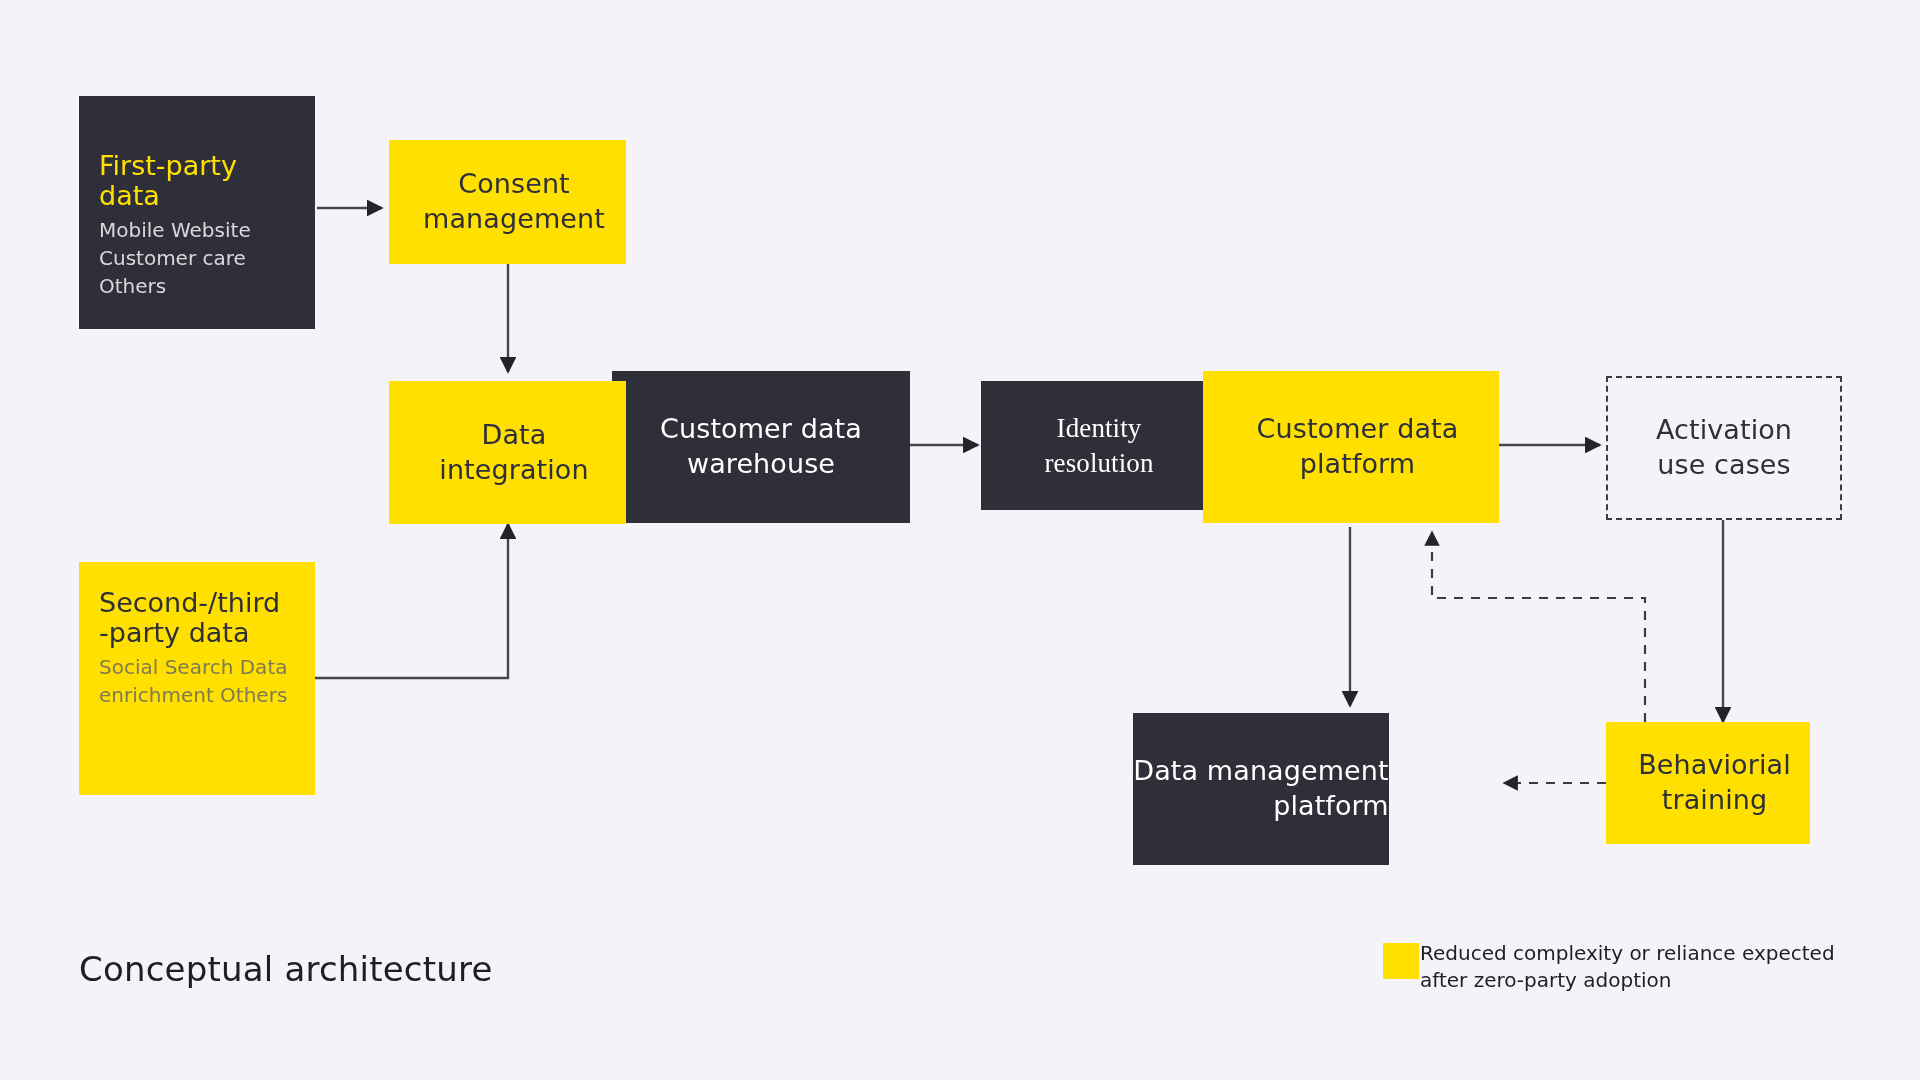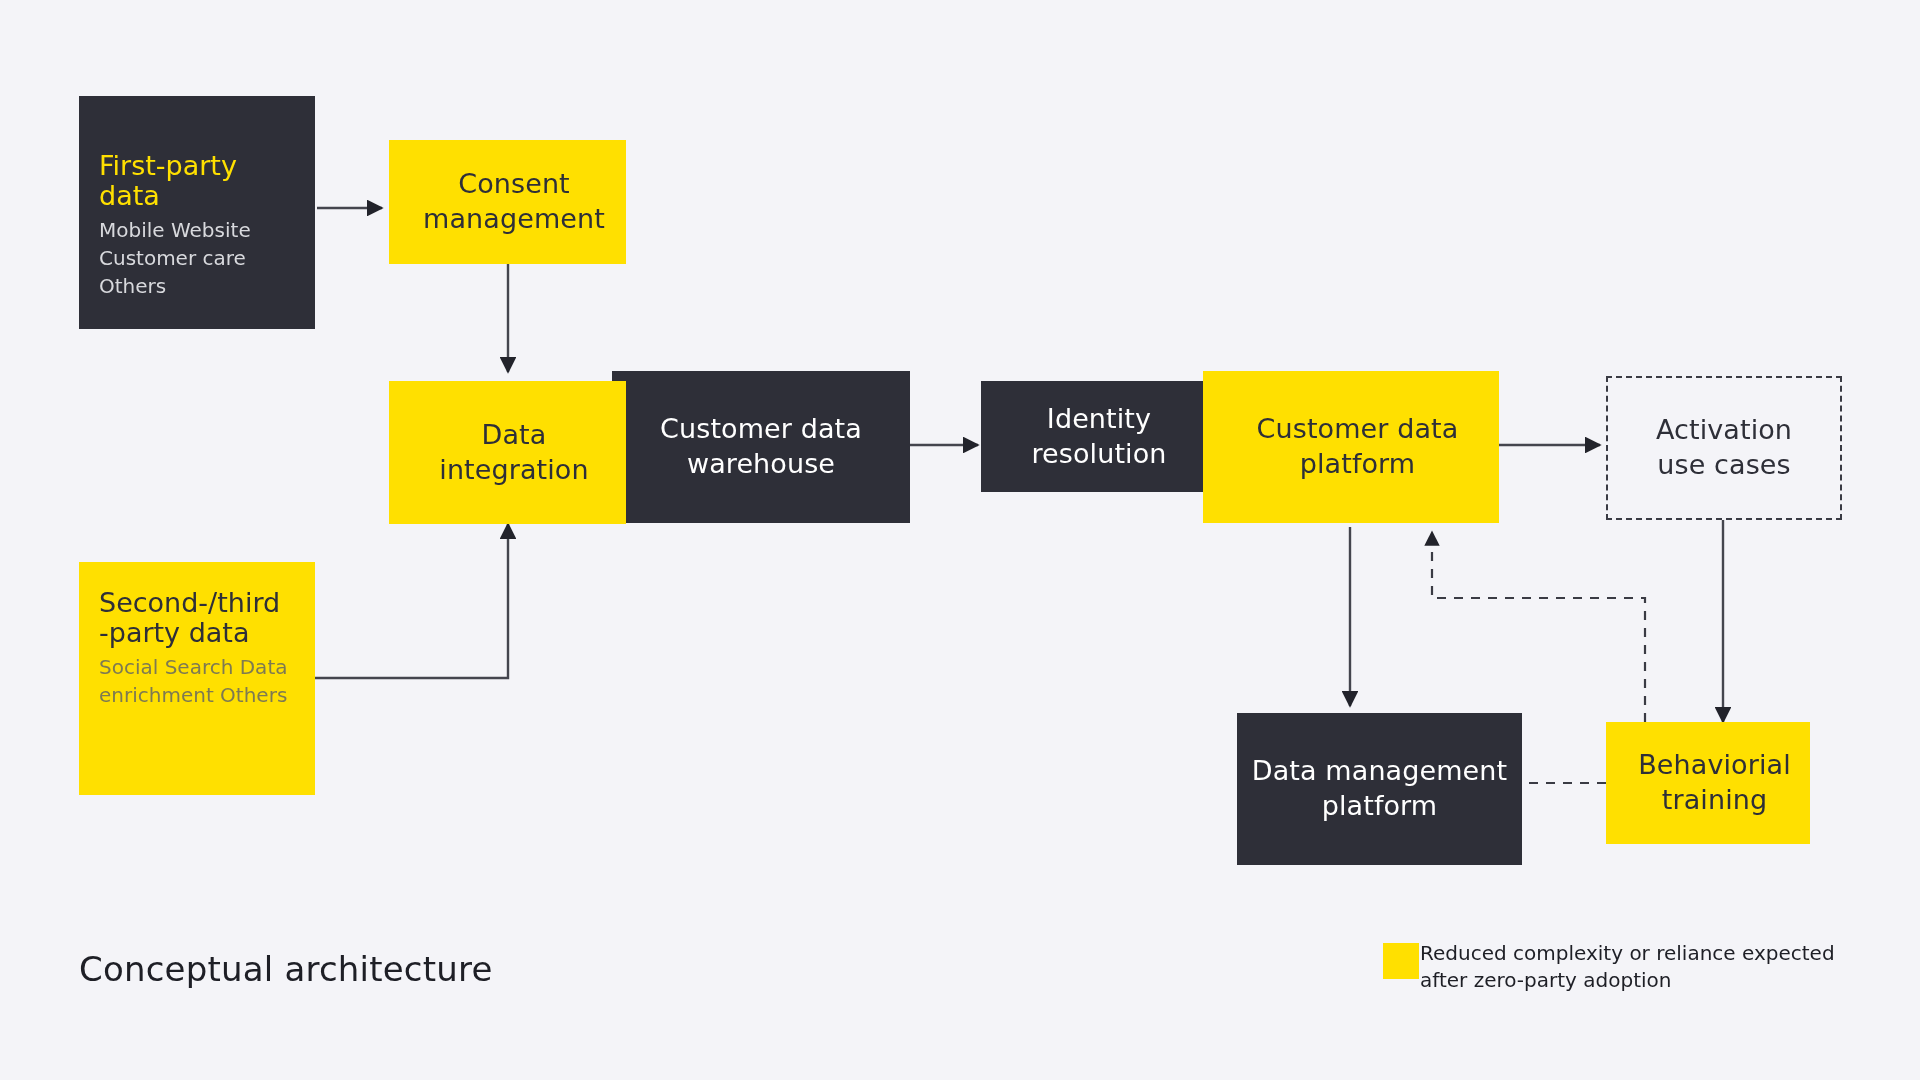--- a/index.html
+++ b/index.html
@@ -155,26 +155,26 @@
     <path d="M 1606 783 L 1504 783" stroke="#3A3B44" stroke-width="2.2" fill="none" stroke-dasharray="9 8" marker-end="url(#arrow-d)"></path>
 
     <path d="M 1645 722 L 1645 598 L 1432 598 L 1432 532" stroke="#3A3B44" stroke-width="2.2" fill="none" stroke-dasharray="9 8" marker-end="url(#arrow-d)"></path>
   </svg>
 
   <div class="node dark" style="left:612px; top:371px; width:298px; height:152px;">
     <div class="title">Customer data
 warehouse</div>
   </div>
 
-  <div class="node dark" style="left:981px; top:381px; width:236px; height:111px;">
+  <div class="node dark" style="left:981px; top:381px; width:236px; height:129px;font-family:Liberation Serif, serif;">
     <div class="title">Identity
 resolution</div>
   </div>
 
-  <div class="node dark" style="left:1237px; top:713px; width:285px; height:152px;">
+  <div class="node dark" style="left:1133px; top:713px; width:256px; height:152px;text-align:right;">
     <div class="title">Data management
 platform</div>
   </div>
 
   <div class="node yellow" style="left:389px; top:140px; width:237px; height:124px;">
     <div class="title">Consent
 management</div>
   </div>
 
   <div class="node yellow" style="left:389px; top:381px; width:237px; height:143px;">

